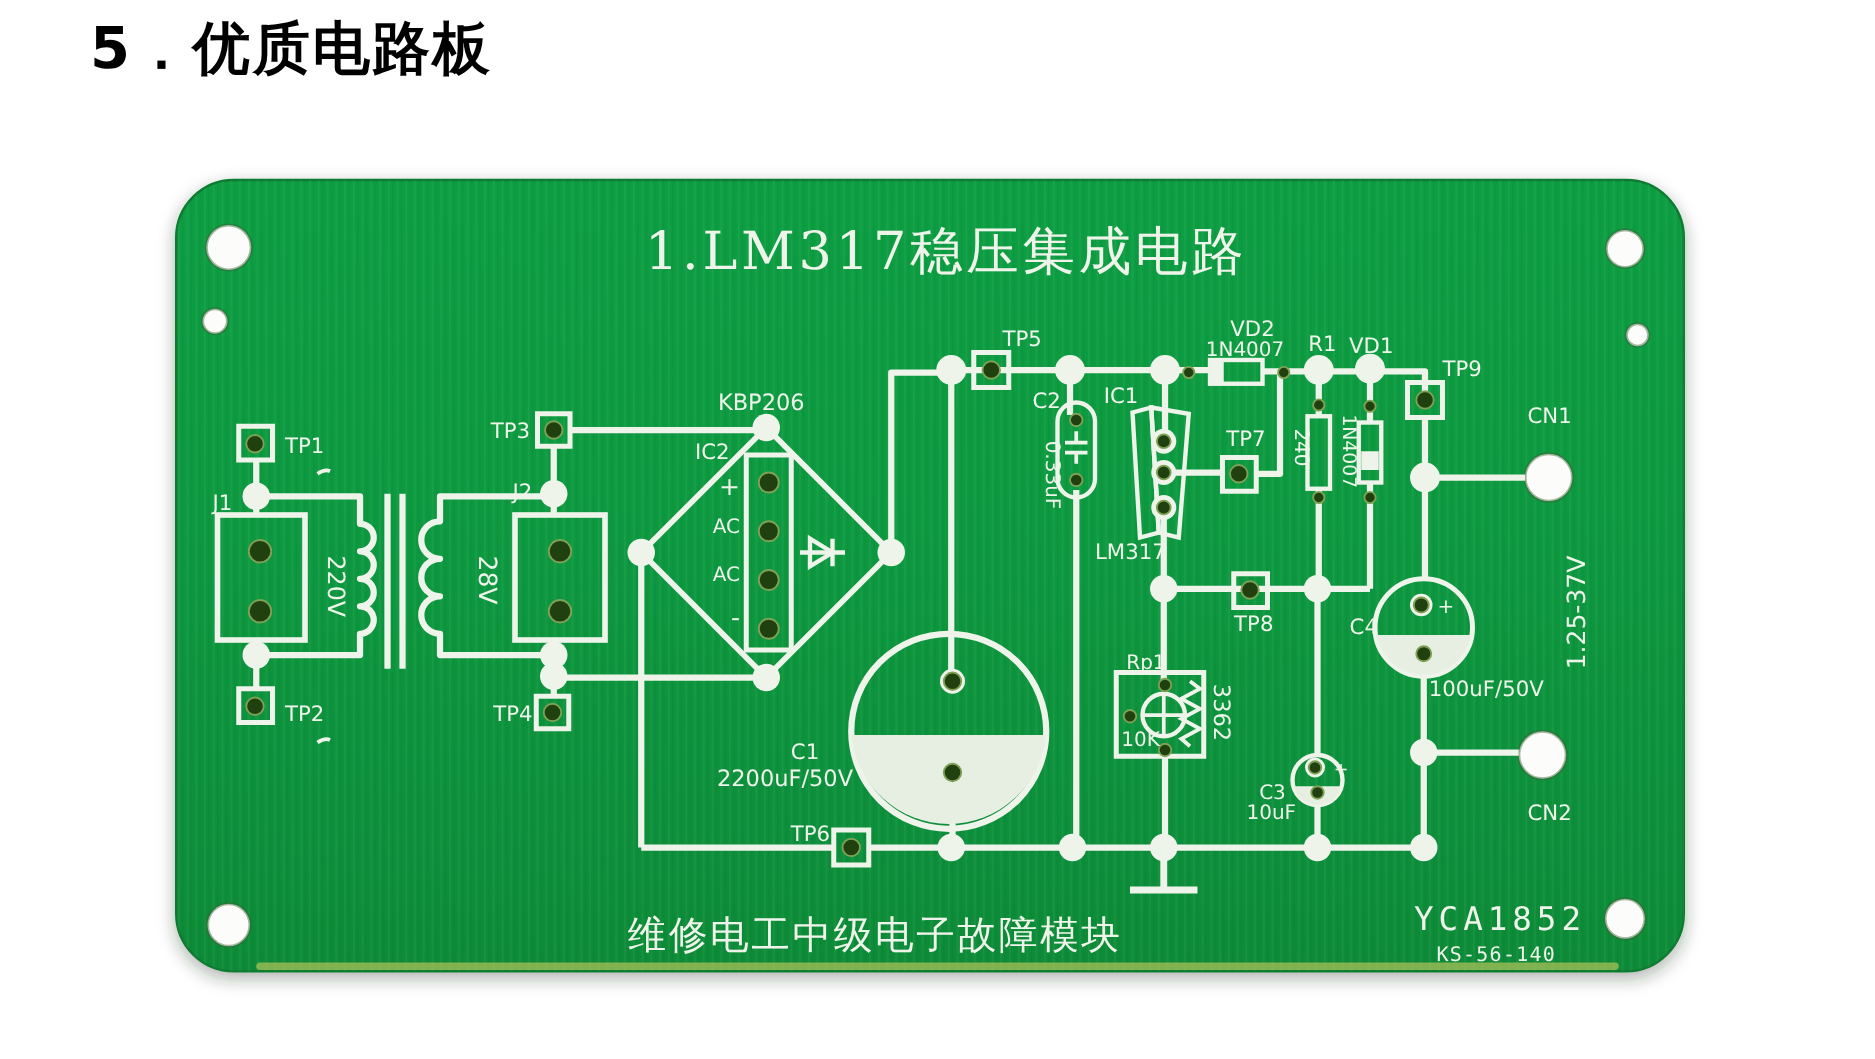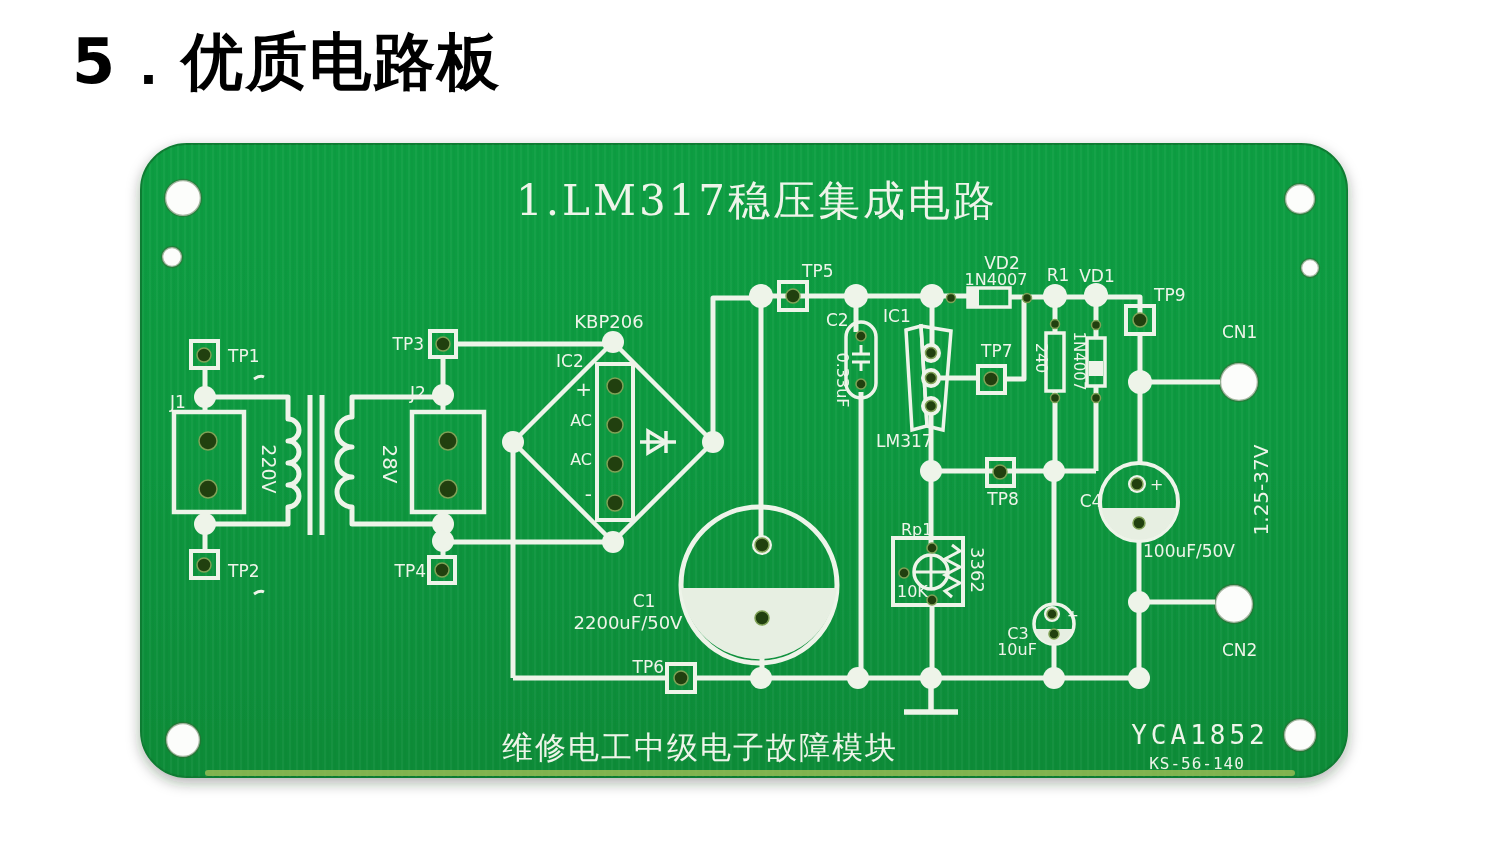--- a/index.html
+++ b/index.html
@@ -1,18 +1,18 @@
 <!DOCTYPE html>
 <html><head>
 <meta charset="utf-8">
 <style>
   html,body{margin:0;padding:0;background:#ffffff;}
   .stage{position:relative;width:1500px;height:847px;background:#ffffff;overflow:hidden;
          font-family:"DejaVu Sans","Liberation Sans",sans-serif;}
-  .page-title{position:absolute;left:72px;top:20px;font-size:62px;font-weight:700;color:#000;
+  .page-title{position:absolute;left:72px;top:8px;font-size:46px;font-weight:700;color:#000;
               letter-spacing:2px;font-family:"DejaVu Sans","Liberation Sans",sans-serif;}
   svg{position:absolute;left:0;top:0;display:block;}
   svg text{font-family:"DejaVu Sans","Liberation Sans",sans-serif;fill:#eef4e9;}
   .silk-serif{font-family:"DejaVu Serif","Liberation Serif",serif;}
   .silk-mono{font-family:"DejaVu Sans Mono","Liberation Mono",monospace;}
 </style>
 </head>
 <body>
 
 <div class="stage">

